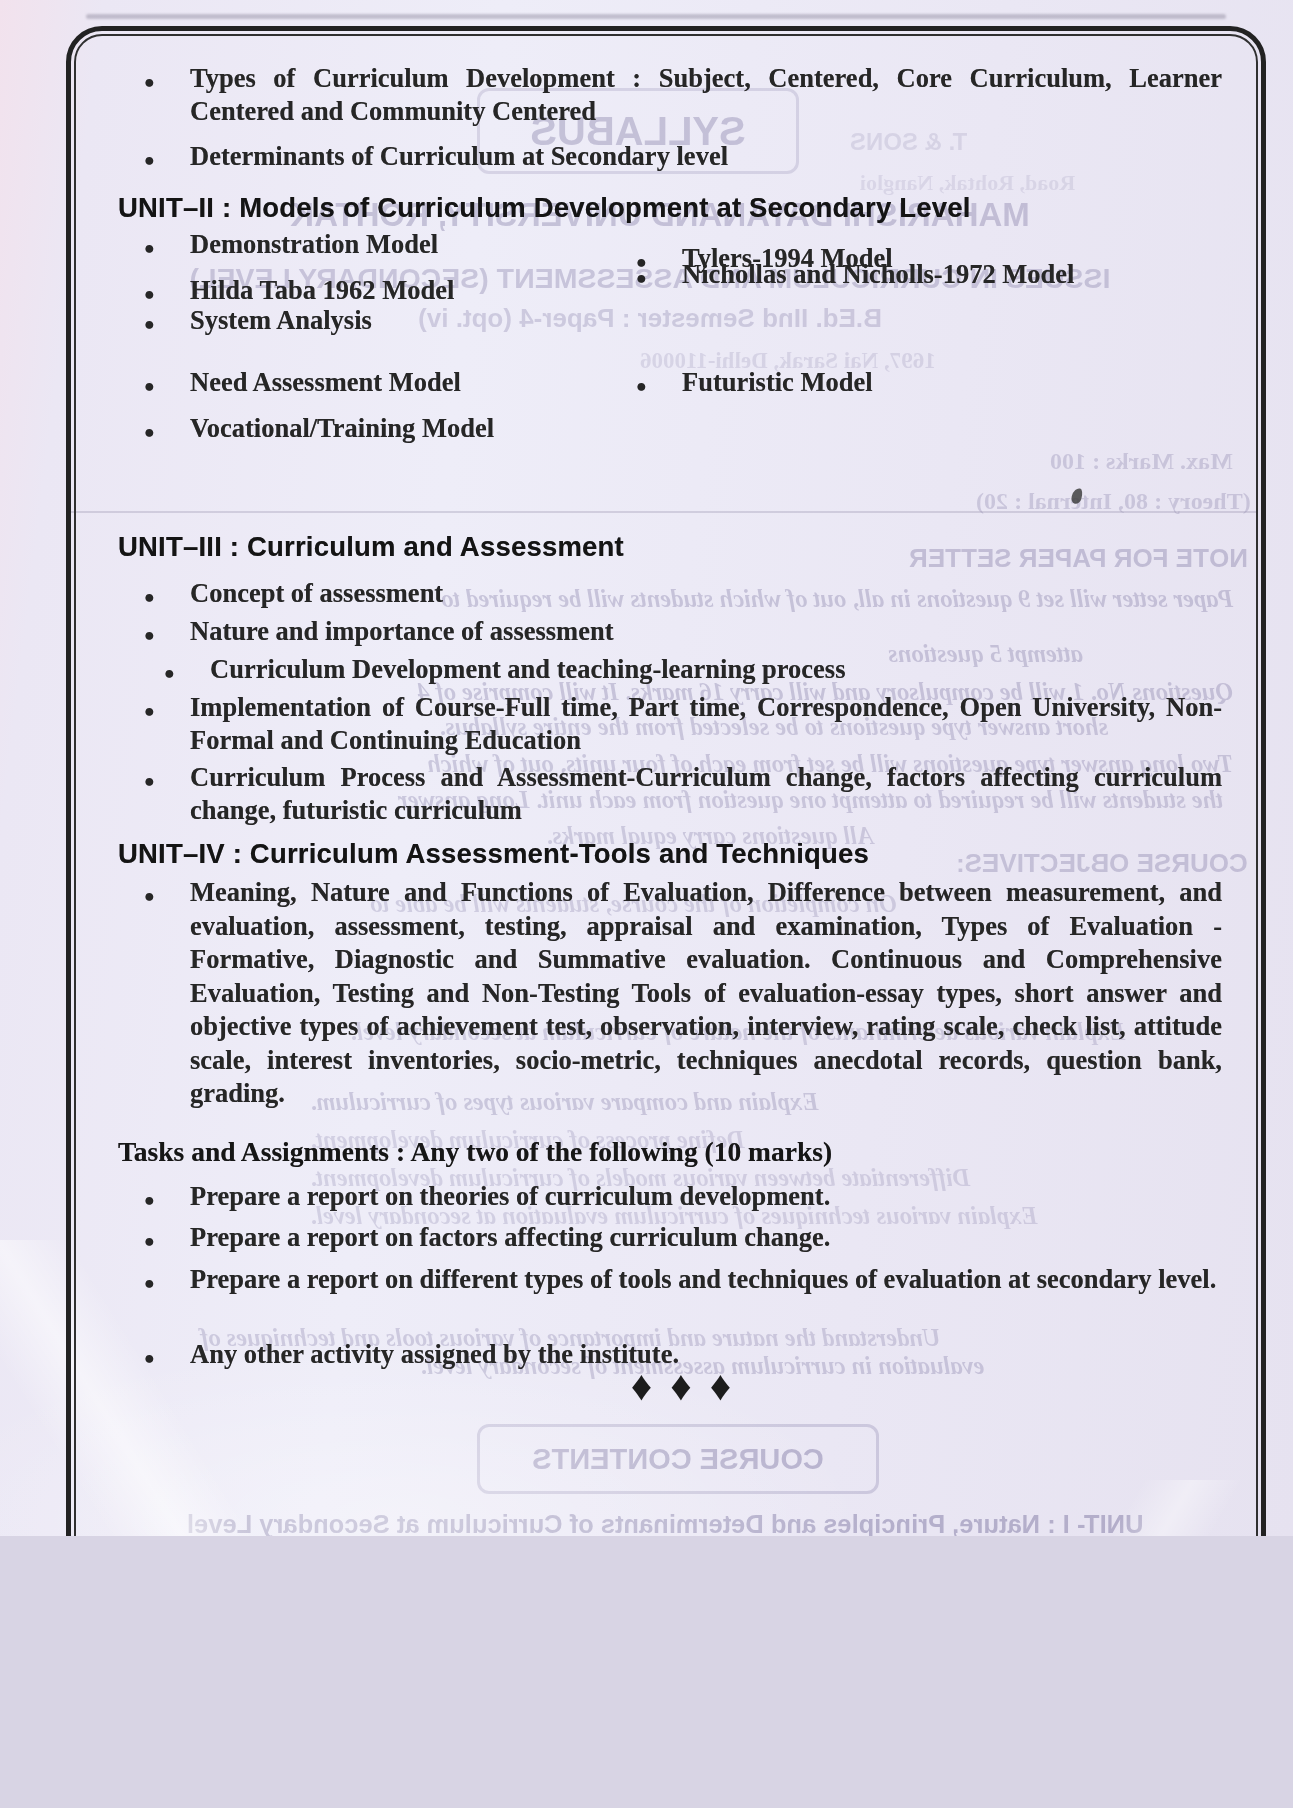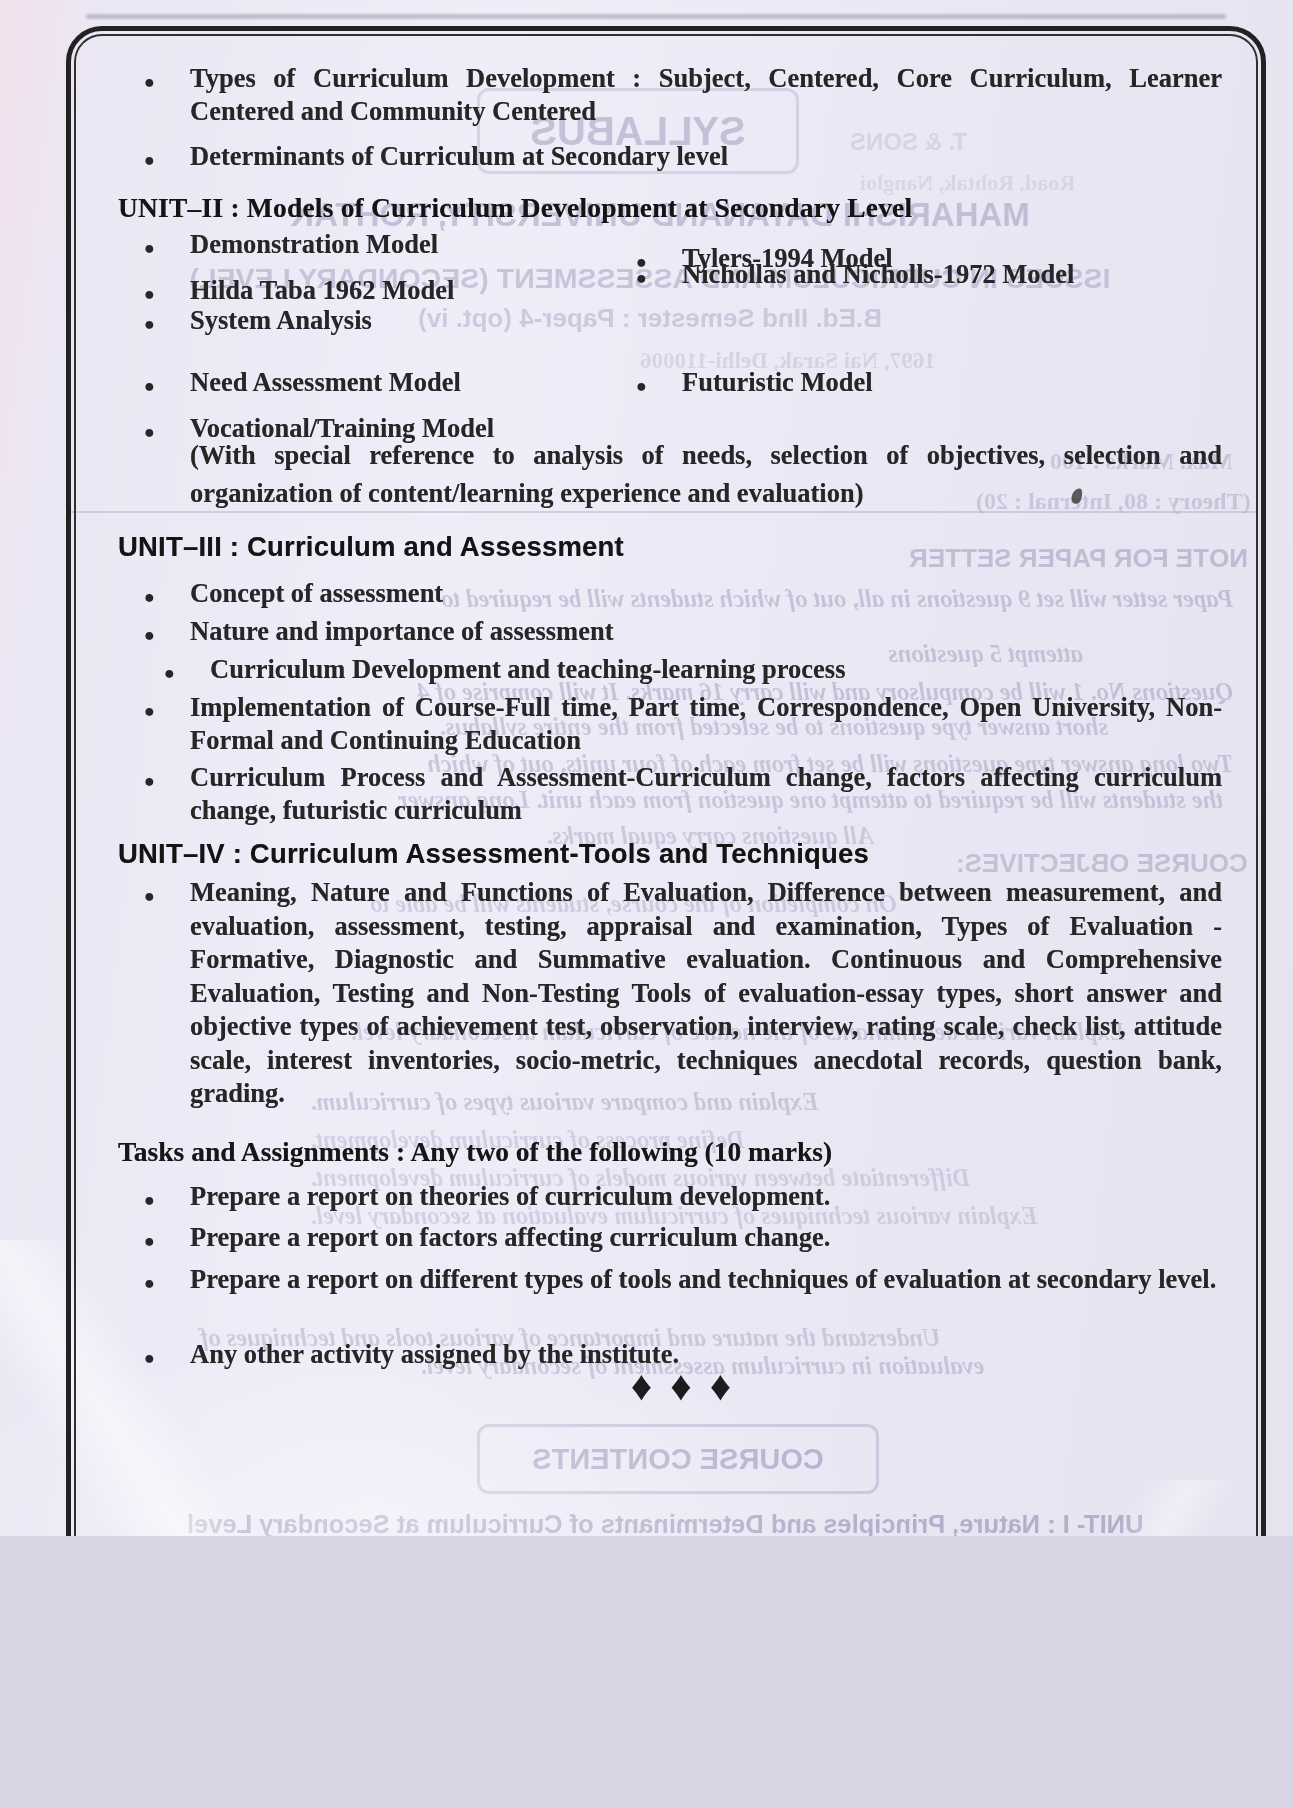--- a/index.html
+++ b/index.html
@@ -95,30 +95,29 @@
   <div class="streak"></div>
   <div class="crease-h"></div>
   <div class="speck"></div>
 
   <div class="frame"></div>
 
   <div class="content">
     <div class="li" style="top:62px;">Types of Curriculum Development : Subject, Centered, Core Curriculum, Learner Centered and Community Centered</div>
     <div class="li" style="top:140px;">Determinants of Curriculum at Secondary level</div>
 
-    <div class="h-sans" style="top:192px;font-family:Liberation Serif, serif;">UNIT–II : Models of Curriculum Development at Secondary Level</div>
+    <div class="h-sans" style="top:192px;">UNIT–II : Models of Curriculum Development at Secondary Level</div>
     <div class="li col-l" style="top:228px;">Demonstration Model</div>
     <div class="li col-l" style="top:274px;">Hilda Taba 1962 Model</div>
     <div class="li col-l" style="top:304px;">System Analysis</div>
     <div class="li col-l" style="top:366px;">Need Assessment Model</div>
     <div class="li col-l" style="top:412px;">Vocational/Training Model</div>
     <div class="li col-r" style="top:242px;">Tylers-1994 Model</div>
     <div class="li col-r" style="top:258px;">Nichollas and Nicholls-1972 Model</div>
     <div class="li col-r" style="top:366px;">Futuristic Model</div>
-    <div class="note" style="top:436px;">(With special reference to analysis of needs, selection of objectives, selection and organization of content/learning experience and evaluation)</div>
 
     <div class="h-sans" style="top:531px;">UNIT–III : Curriculum and Assessment</div>
     <div class="li" style="top:615px;">Nature and importance of assessment</div>
     <div class="li" style="top:577px;">Concept of assessment</div>
     <div class="li" style="top:653px;margin-left:20px;">Curriculum Development and teaching-learning process</div>
     <div class="li" style="top:691px;">Implementation of Course-Full time, Part time, Correspondence, Open University, Non-Formal and Continuing Education</div>
     <div class="li" style="top:761px;">Curriculum Process and Assessment-Curriculum change, factors affecting curriculum change, futuristic curriculum</div>
 
     <div class="h-sans" style="top:838px;text-align:right;">UNIT–IV : Curriculum Assessment-Tools and Techniques</div>
     <div class="li para" style="top:876px;">Meaning, Nature and Functions of Evaluation, Difference between measurement, and evaluation, assessment, testing, appraisal and examination, Types of Evaluation - Formative, Diagnostic and Summative evaluation. Continuous and Comprehensive Evaluation, Testing and Non-Testing Tools of evaluation-essay types, short answer and objective types of achievement test, observation, interview, rating scale, check list, attitude scale, interest inventories, socio-metric, techniques anecdotal records, question bank, grading.</div>

